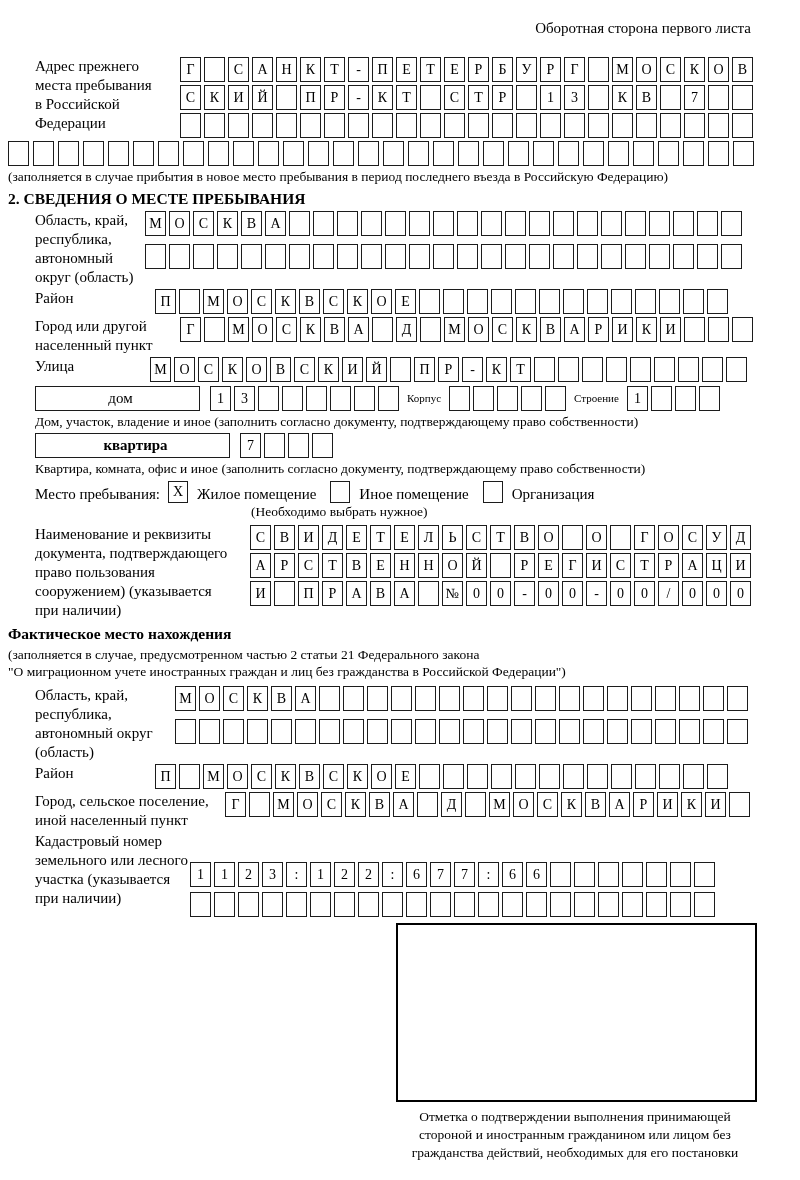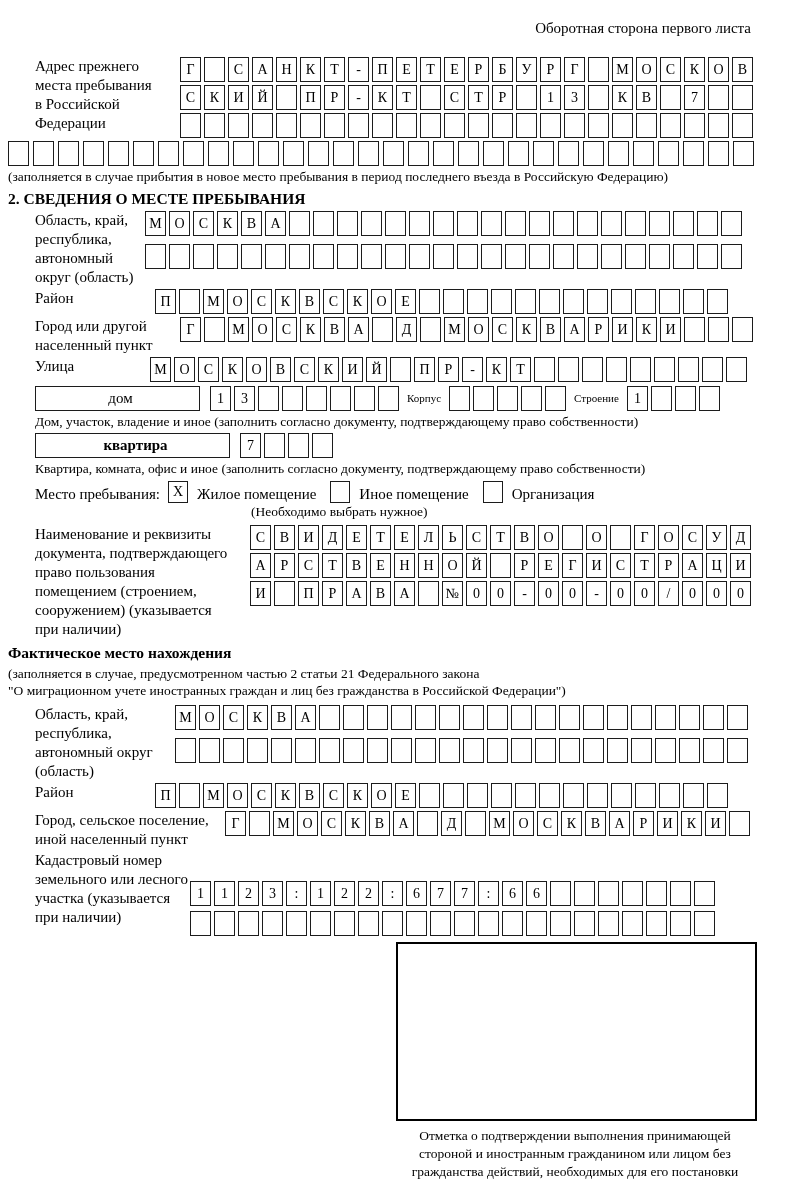--- a/index.html
+++ b/index.html
@@ -380,21 +380,20 @@
     <span class="checkbox"></span>
     <span class="opt">Организация</span>
   </div>
   <div class="note stay-note">(Необходимо выбрать нужное)</div>
 
   <div class="field mb2">
     <div class="flabel w242">
       <div>Наименование и реквизиты</div>
       <div>документа, подтверждающего</div>
       <div>право пользования</div>
-      <div>помещением (строением,</div>
       <div>сооружением) (указывается</div>
       <div>при наличии)</div>
     </div>
     <div class="cellcol g3">
       <div class="cellrow">
           <span class="cell">С</span>
           <span class="cell">В</span>
           <span class="cell">И</span>
           <span class="cell">Д</span>
           <span class="cell">Е</span>

